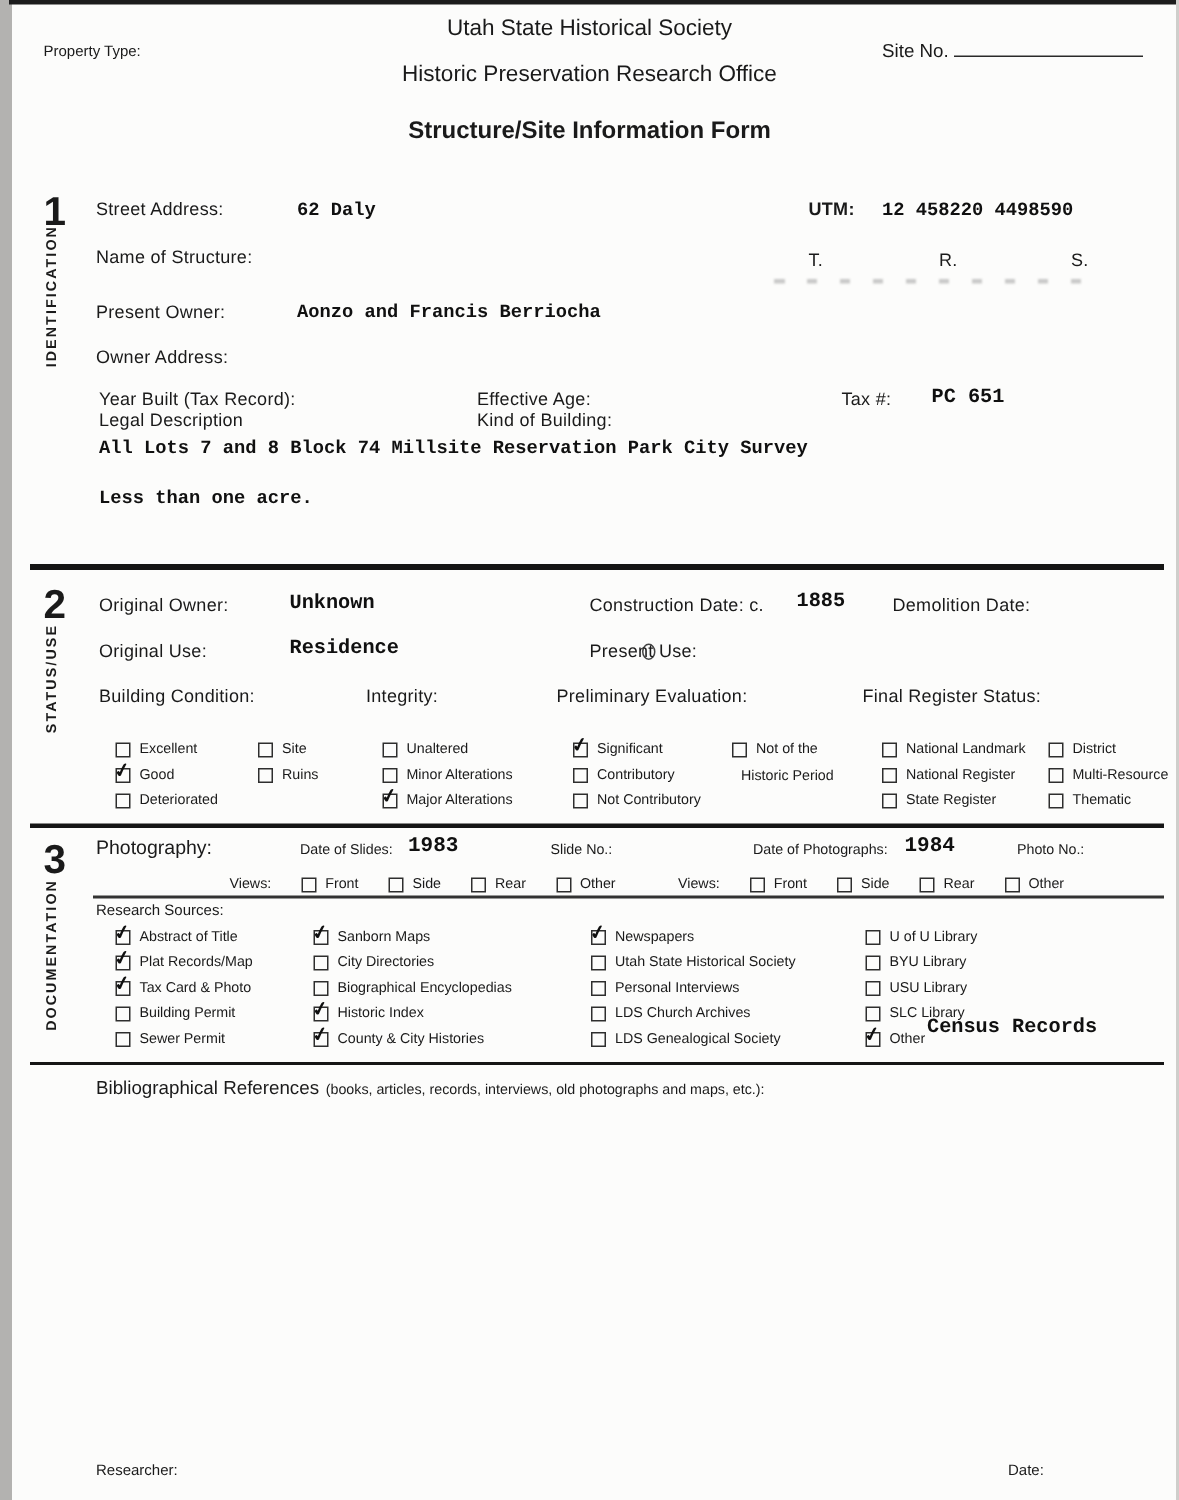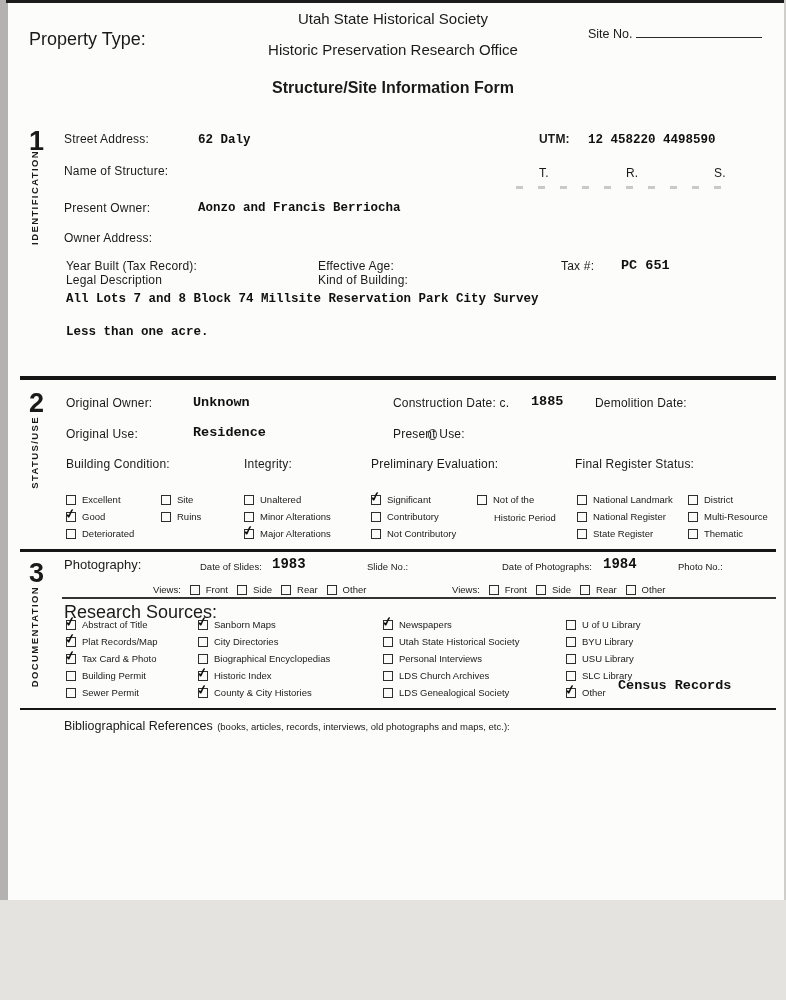--- a/index.html
+++ b/index.html
@@ -1,28 +1,28 @@
 <!DOCTYPE html>
 <html><head>
 <meta charset="utf-8">
 <style>
   html,body{margin:0;padding:0;background:#e4e3e0;}
-  #page{position:relative;width:786px;height:900px;background:#fcfcfb;
+  #page{position:relative;width:786px;height:1000px;background:#fcfcfb;
         font-family:"Liberation Sans",sans-serif;color:#1a1a1a;overflow:hidden;margin:0 auto;}
   .abs{position:absolute;white-space:nowrap;}
   .lbl{font-size:12px;letter-spacing:.2px;}
-  .lbl-md{font-size:18px;}
+  .lbl-md{font-size:10px;}
   .lbl-sm{font-size:9.5px;}
   .mono{font-family:"Liberation Mono","DejaVu Sans Mono",monospace;font-size:12.5px;font-weight:600;white-space:pre;color:#101010;}
   .center{left:0;right:0;text-align:center;}
   .sec-num{font-size:27px;font-weight:bold;line-height:1;letter-spacing:-1px;}
   .vlabel{writing-mode:vertical-rl;transform:rotate(180deg);font-size:9.5px;font-weight:bold;letter-spacing:1.4px;}
   .hr{position:absolute;background:#151515;}
   .uline{display:inline-block;border-bottom:1.5px solid #2a2a2a;height:10px;}
-  .cb{position:absolute;display:flex;align-items:flex-start;gap:6px;}
+  .cb{position:absolute;display:flex;align-items:flex-start;gap:6px;margin-left:11px;}
   .cbrow{display:flex;align-items:center;gap:9px;}
   .cbrow .cb{position:static;}
   .cb .box{width:8px;height:8px;border:1px solid #2e2e2e;flex:none;margin-top:1px;position:relative;}
   .cb .cbl{font-size:9.5px;line-height:11px;}
   .cb.checked .box::before{content:"\2713";position:absolute;left:-2px;top:-7px;font-size:13px;
         font-weight:bold;transform:rotate(-10deg);color:#101010;}
   .edge-left{position:absolute;left:0;top:0;width:8px;height:1000px;background:#b3b2b0;}
   .edge-top{position:absolute;left:6px;top:0;width:780px;height:3px;background:#1c1c1c;}
   .edge-right{position:absolute;right:0;top:0;width:2px;height:1000px;background:#cfcecb;}
   .smudge-line{position:absolute;height:3px;opacity:.3;filter:blur(.7px);

